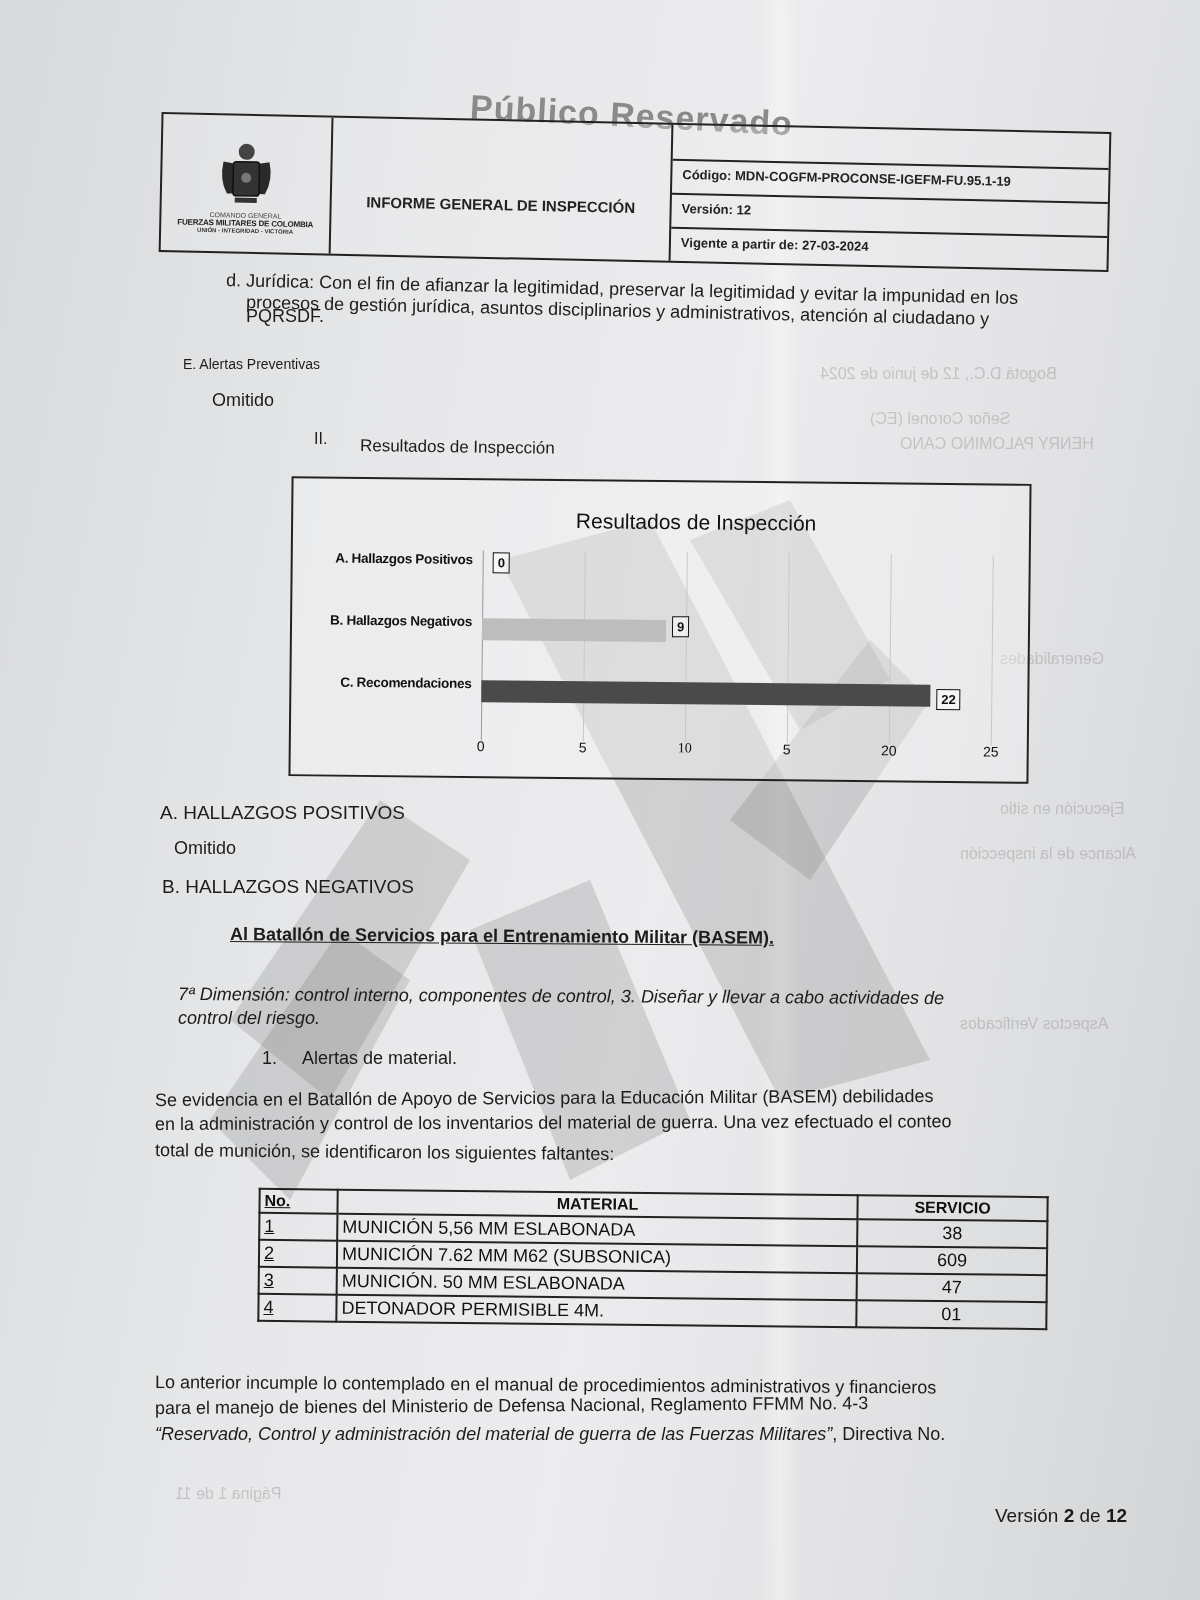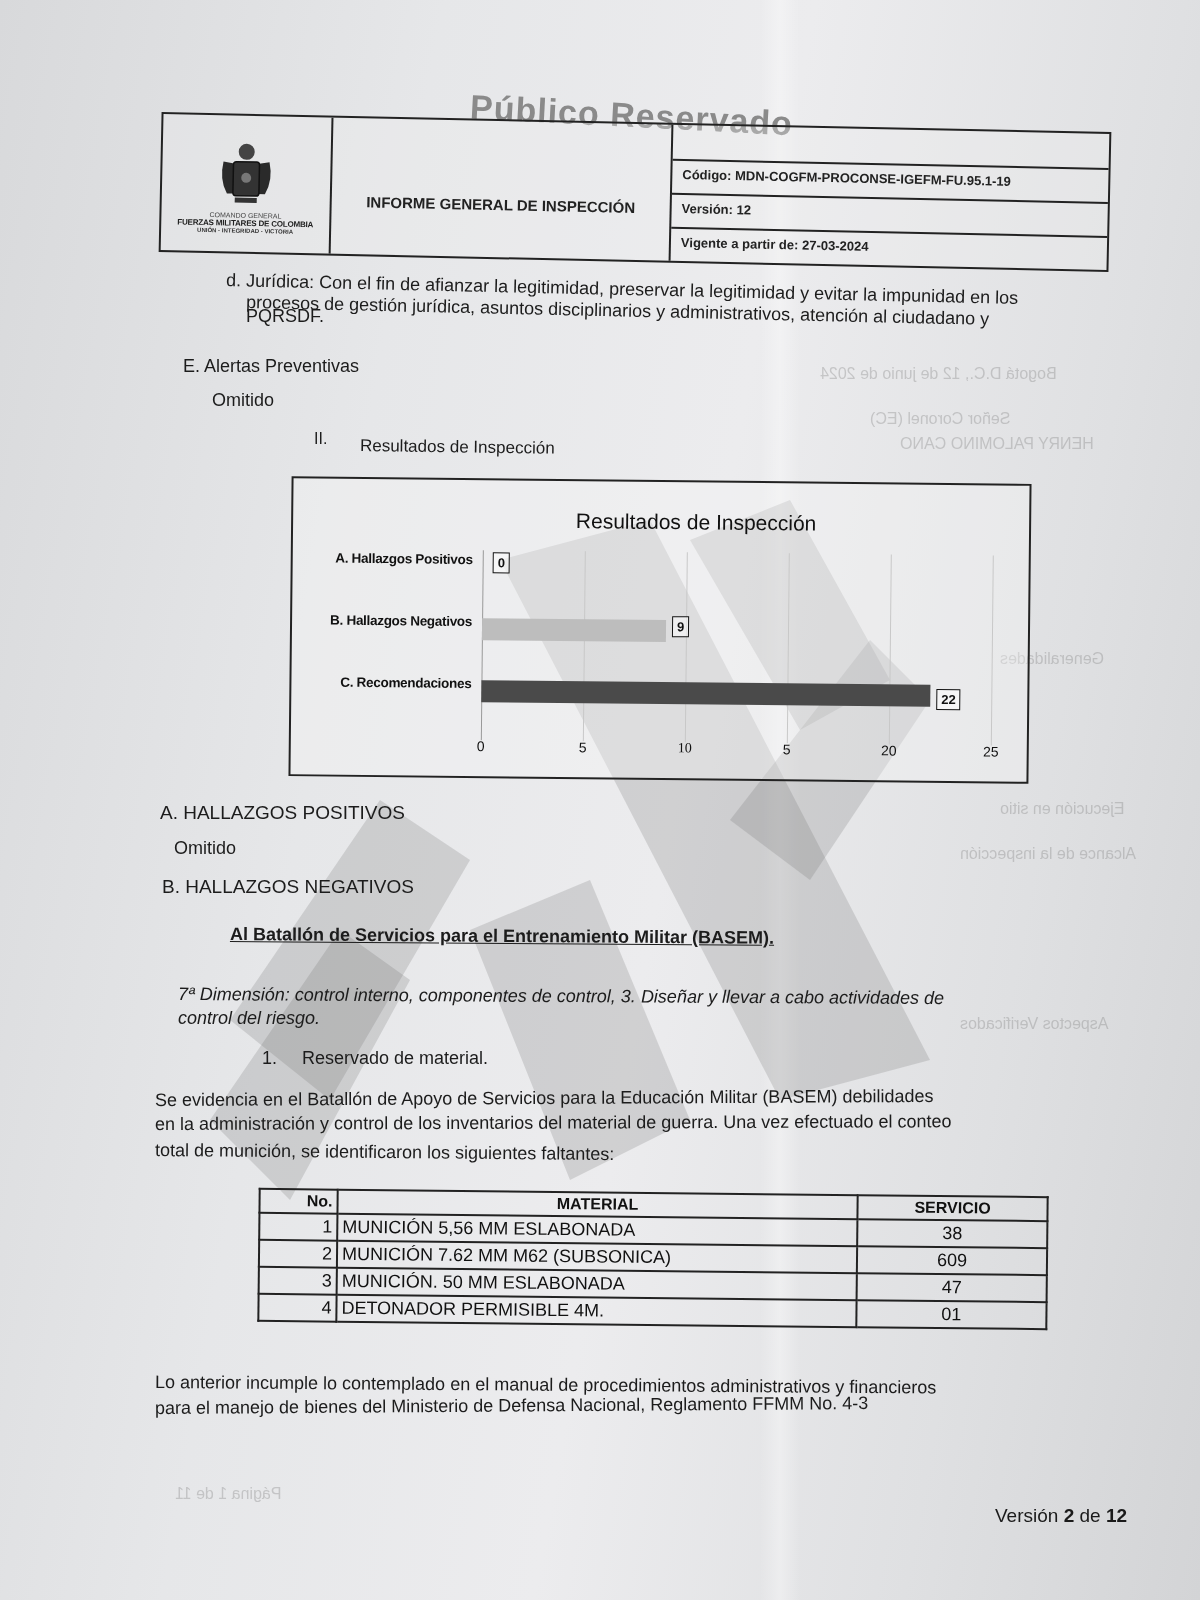--- a/index.html
+++ b/index.html
@@ -54,21 +54,21 @@
     .gridline { position: absolute; top: 0; bottom: 0; width: 1px; background: #c8c8c8; }
     .bar { position: absolute; left: 0; height: 22px; }
     .val-label { position: absolute; border: 1.5px solid #111; font-size: 13px; font-weight: bold; padding: 2px 4px; background: rgba(255,255,255,0.5); color: #111; }
     .tick { position: absolute; top: 258px; font-size: 14px; color: #111; transform: translateX(-50%); }
     table.faltantes {
       position: absolute; left: 258px; top: 1192px; width: 790px; border-collapse: collapse;
       transform: rotate(0.6deg); font-size: 18px; color: #111;
     }
     table.faltantes th, table.faltantes td { border: 2px solid #222; padding: 2px 4px; }
     table.faltantes th { font-weight: bold; font-size: 16px; }
-    .c-no { width: 78px; text-align: right; }
+    .c-no { width: 78px; text-align: left; text-decoration: underline; }
     .c-serv { width: 190px; text-align: center; }
     .footer-page { position: absolute; left: 995px; top: 1505px; font-size: 19px; color: #1a1a1a; }
     .ghost { position: absolute; color: rgba(120,120,120,0.32); font-size: 16px; white-space: nowrap; transform: scaleX(-1); }
   </style>
 </head>
 <body>
 
 <div class="page">
   <div class="fold"></div>
 
@@ -116,21 +116,21 @@
     </div>
   </div>
 
   <div class="txt" style="left:226px;top:270px;font-size:18px;transform:rotate(1.3deg);transform-origin:left;">
     <span>d. Jurídica:</span>
     <span>Con el fin de afianzar la legitimidad, preservar la legitimidad y evitar la impunidad en los</span>
   </div>
   <div class="txt" style="left:246px;top:292px;font-size:18px;transform:rotate(1.3deg);transform-origin:left;">procesos de gestión jurídica, asuntos disciplinarios y administrativos, atención al ciudadano y</div>
   <div class="txt" style="left:246px;top:306px;font-size:18px;">PQRSDF.</div>
 
-  <div class="txt" style="left:183px;top:356px;font-size:18px;">E.  Alertas Preventivas</div>
+  <div class="txt" style="left:183px;top:356px;font-size:14px;">E.  Alertas Preventivas</div>
   <div class="txt" style="left:212px;top:390px;font-size:18px;">Omitido</div>
 
   <div class="txt" style="left:286px;top:430px;font-size:16px;margin-left:28px;">II.</div>
   <div class="txt" style="left:360px;top:436px;font-size:17px;transform:rotate(0.8deg);transform-origin:left;">Resultados de Inspección</div>
 
   <div class="chart-box">
     <div class="chart-title">Resultados de Inspección</div>
 
     <div class="cat-label" style="top:72px;">A. Hallazgos Positivos</div>
     <div class="cat-label" style="top:134px;">B. Hallazgos Negativos</div>
@@ -164,21 +164,21 @@
   <div class="txt" style="left:160px;top:802px;font-size:19px;">A.  HALLAZGOS POSITIVOS</div>
   <div class="txt" style="left:174px;top:838px;font-size:18px;">Omitido</div>
   <div class="txt" style="left:162px;top:876px;font-size:19px;">B. HALLAZGOS NEGATIVOS</div>
 
   <div class="txt b u" style="left:230px;top:924px;font-size:18px;transform:rotate(0.4deg);transform-origin:left;">Al Batallón de Servicios para el Entrenamiento Militar (BASEM).</div>
 
   <div class="txt it" style="left:178px;top:984px;font-size:18px;transform:rotate(0.3deg);transform-origin:left;">7ª Dimensión: control interno, componentes de control, 3. Diseñar y llevar a cabo actividades de</div>
   <div class="txt it" style="left:178px;top:1008px;font-size:18px;">control del riesgo.</div>
 
   <div class="txt" style="left:262px;top:1048px;font-size:18px;">1.</div>
-  <div class="txt" style="left:302px;top:1048px;font-size:18px;">Reservado de material.</div>
+  <div class="txt" style="left:302px;top:1048px;font-size:18px;">Alertas de material.</div>
 
   <div class="txt" style="left:155px;top:1090px;font-size:18px;transform:rotate(-0.3deg);transform-origin:left;">Se evidencia en el Batallón de Apoyo de Servicios para la Educación Militar (BASEM) debilidades</div>
   <div class="txt" style="left:155px;top:1114px;font-size:18px;transform:rotate(-0.2deg);transform-origin:left;">en la administración y control de los inventarios del material de guerra. Una vez efectuado el conteo</div>
   <div class="txt" style="left:155px;top:1140px;font-size:18px;transform:rotate(0.5deg);transform-origin:left;">total de munición, se identificaron los siguientes faltantes:</div>
 
   <table class="faltantes">
     <thead>
       <tr>
         <th class="c-no">No.</th>
         <th>MATERIAL</th>
@@ -204,17 +204,20 @@
       <tr>
         <td class="c-no">4</td>
         <td>DETONADOR PERMISIBLE 4M.</td>
         <td class="c-serv">01</td>
       </tr>
     </tbody>
   </table>
 
   <div class="txt" style="left:155px;top:1372px;font-size:18px;transform:rotate(0.4deg);transform-origin:left;">Lo anterior incumple lo contemplado en el manual de procedimientos administrativos y financieros</div>
   <div class="txt" style="left:155px;top:1398px;font-size:18px;transform:rotate(-0.4deg);transform-origin:left;">para el manejo de bienes del Ministerio de Defensa Nacional, Reglamento FFMM No. 4-3</div>
+  <div class="txt" style="left:155px;top:1424px;font-size:18px;">
+    <span class="it">“Reservado, Control y administración del material de guerra de las Fuerzas Militares”</span><span>, Directiva No.</span>
+  </div>
 
   <div class="footer-page">
     <span>Versión </span><b>2</b><span> de </span><b>12</b>
   </div>
 </div>
 
 </body></html>

